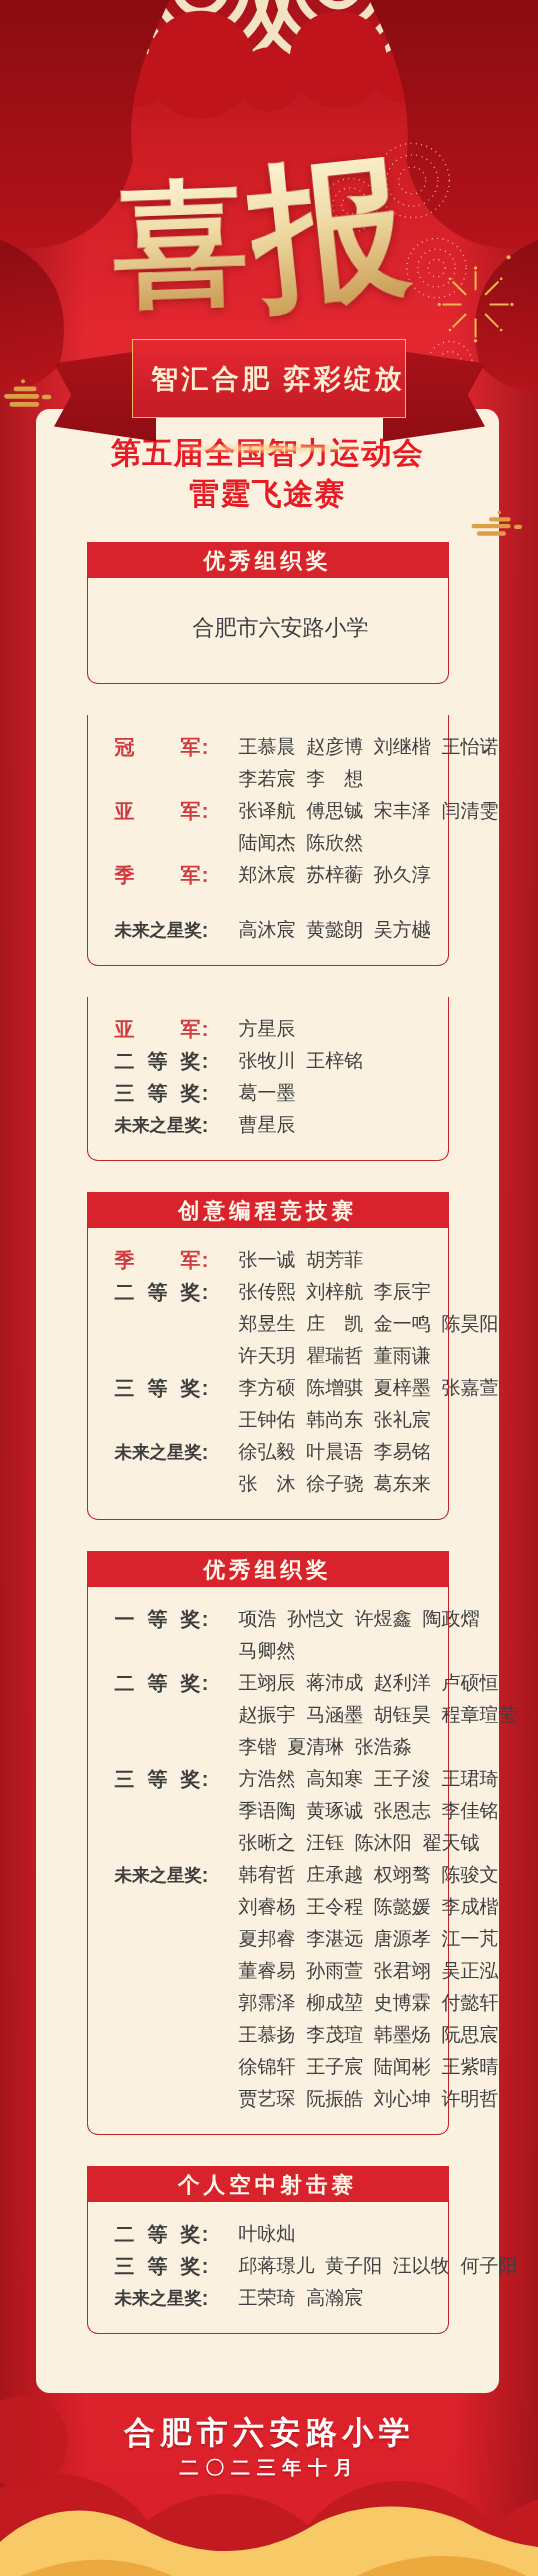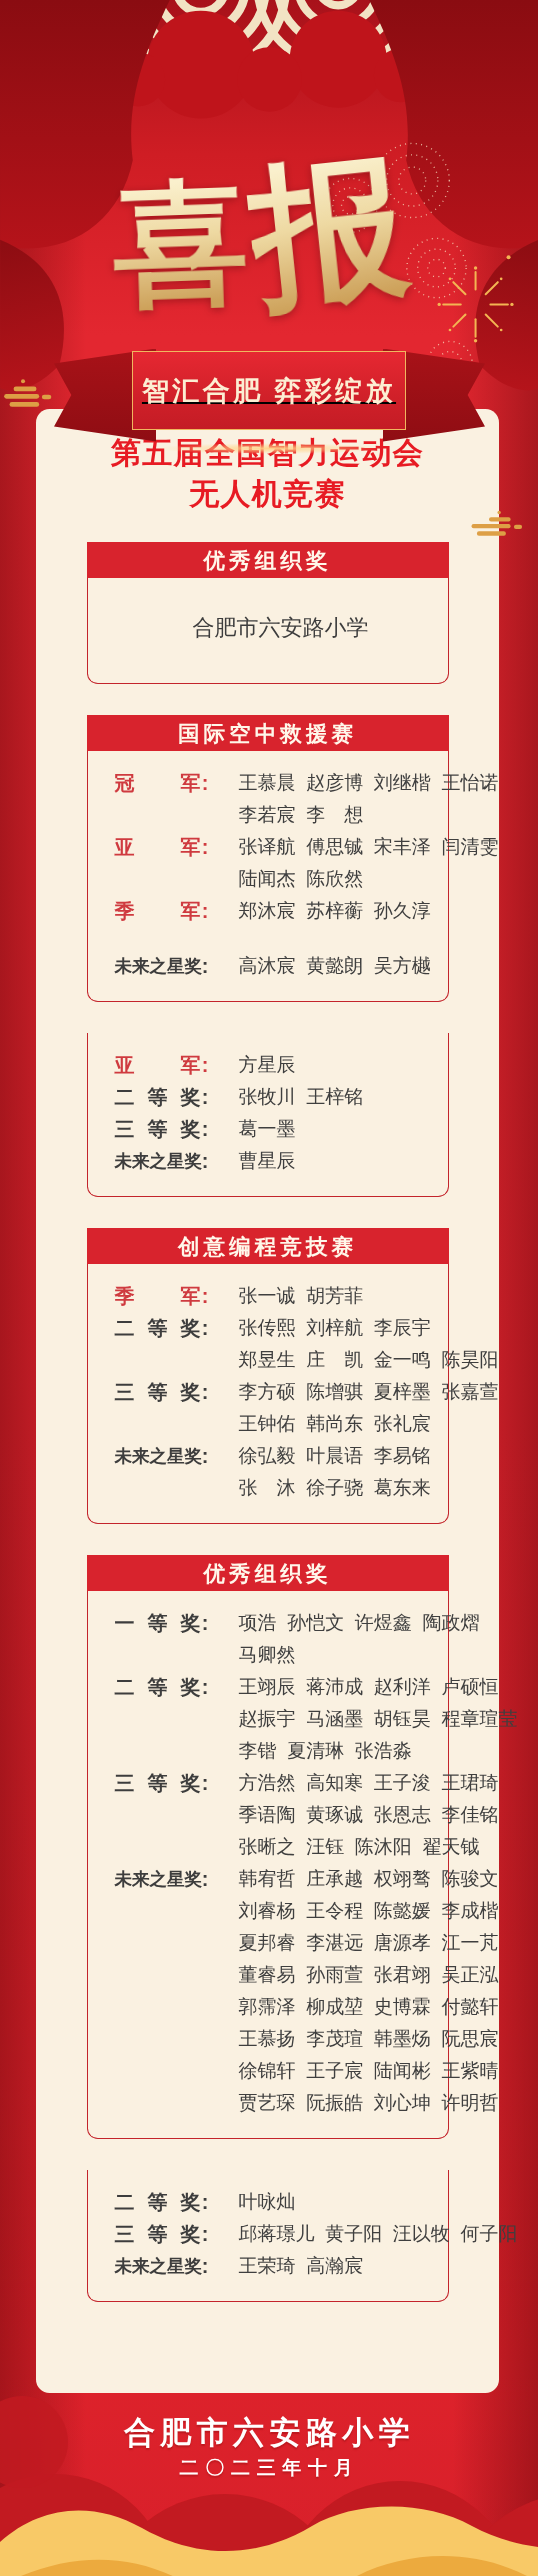--- a/index.html
+++ b/index.html
@@ -18,23 +18,23 @@
       -webkit-background-clip:text;background-clip:text;color:transparent;
       filter:drop-shadow(0 2.7px 4px rgba(90,5,8,.45));line-height:1;}
   .xb-xi{left:113px;top:176px;font-size:135px;transform:rotate(-2deg);}
   .xb-bao{left:251px;top:154px;font-size:156px;transform:rotate(-6deg);}
 
   
   .ribbon{position:absolute;left:54px;top:331px;width:431px;height:135px;z-index:5;}
   .wing{position:absolute;top:17.5px;width:102px;height:93px;background:linear-gradient(180deg,#a81218,#8f0d13);}
   .wing-l{left:0;clip-path:polygon(0 16%,100% 0,100% 100%,0 84%,17% 50%);}
   .wing-r{right:0;clip-path:polygon(0 0,100% 16%,83% 50%,100% 84%,0 100%);}
-  .ribbon-main{position:absolute;left:78px;top:20px;width:272px;height:77px;
+  .ribbon-main{position:absolute;left:78px;top:8px;width:272px;height:77px;
       background:linear-gradient(180deg,#e62832 0%,#d02029 60%,#c41c25 100%);
-      border:1.3px solid #f0b75f;display:flex;align-items:center;justify-content:center;text-decoration:underline;}
+      border:1.3px solid #f0b75f;display:flex;align-items:center;justify-content:flex-end;}
   .ribbon-main span{font-size:27px;font-weight:700;letter-spacing:3.4px;color:#fceed3;}
   .ribbon-glow{position:absolute;left:101px;top:112px;width:229px;height:10.8px;
       background:radial-gradient(ellipse at center,rgba(255,213,138,.95) 0%,rgba(255,213,138,0) 70%);}
 
   
   .card{position:absolute;left:36px;top:409px;width:463px;height:1984px;z-index:3;
       background:#faf1e1;border-radius:13.5px;}
   .card-title{margin:0;padding-top:25.6px;text-align:center;color:#e71b23;
       font-size:30px;font-weight:900;letter-spacing:1.3px;line-height:35px;}
   .card-title.t2{padding-top:6.7px;}
@@ -160,30 +160,29 @@
     <div class="wing wing-l"></div>
     <div class="wing wing-r"></div>
     <div class="ribbon-main">
       <span>智汇合肥 弈彩绽放</span>
     </div>
     <div class="ribbon-glow"></div>
   </div>
 
   <div class="card">
     <div class="card-title t1">第五届全国智力运动会</div>
-    <div class="card-title t2">无人机竞赛</div>
+    <div class="card-title t2">雷霆飞途赛</div>
     <div id="sections">
         <div class="section">
           <div class="sec-bar">优秀组织奖</div>
           <div class="sec-box">
             <div class="org-name">合肥市六安路小学</div>
           </div>
         </div>
         <div class="section">
-          <div class="sec-bar">国际空中救援赛</div>
           <div class="sec-box">
             <div class="group red">
               <span class="glabel">
                 <span>冠</span>
                 <span>军</span>
               </span>
               <span class="gcolon">:</span>
               <div class="names">
                 <div class="nline">王慕晨 赵彦博 刘继楷 王怡诺</div>
                 <div class="nline">李若宸 李　想</div>
@@ -290,20 +289,21 @@
             <div class="group dark">
               <span class="glabel">
                 <span>二</span>
                 <span>等</span>
                 <span>奖</span>
               </span>
               <span class="gcolon">:</span>
               <div class="names">
                 <div class="nline">张传熙 刘梓航 李辰宇</div>
                 <div class="nline">郑昱生 庄　凯 金一鸣 陈昊阳</div>
+                <div class="nline">许天玥 瞿瑞哲 董雨谦</div>
               </div>
             </div>
             <div class="group dark">
               <span class="glabel">
                 <span>三</span>
                 <span>等</span>
                 <span>奖</span>
               </span>
               <span class="gcolon">:</span>
               <div class="names">
@@ -384,20 +384,21 @@
                 <div class="nline">董睿易 孙雨萱 张君翊 吴正泓</div>
                 <div class="nline">郭霈泽 柳成堃 史博霖 付懿轩</div>
                 <div class="nline">王慕扬 李茂瑄 韩墨炀 阮思宸</div>
                 <div class="nline">徐锦轩 王子宸 陆闻彬 王紫晴</div>
                 <div class="nline">贾艺琛 阮振皓 刘心坤 许明哲</div>
               </div>
             </div>
           </div>
         </div>
         <div class="section">
+          <div class="sec-bar">个人空中射击赛</div>
           <div class="sec-box">
             <div class="group dark">
               <span class="glabel">
                 <span>二</span>
                 <span>等</span>
                 <span>奖</span>
               </span>
               <span class="gcolon">:</span>
               <div class="names">
                 <div class="nline">叶咏灿</div>

